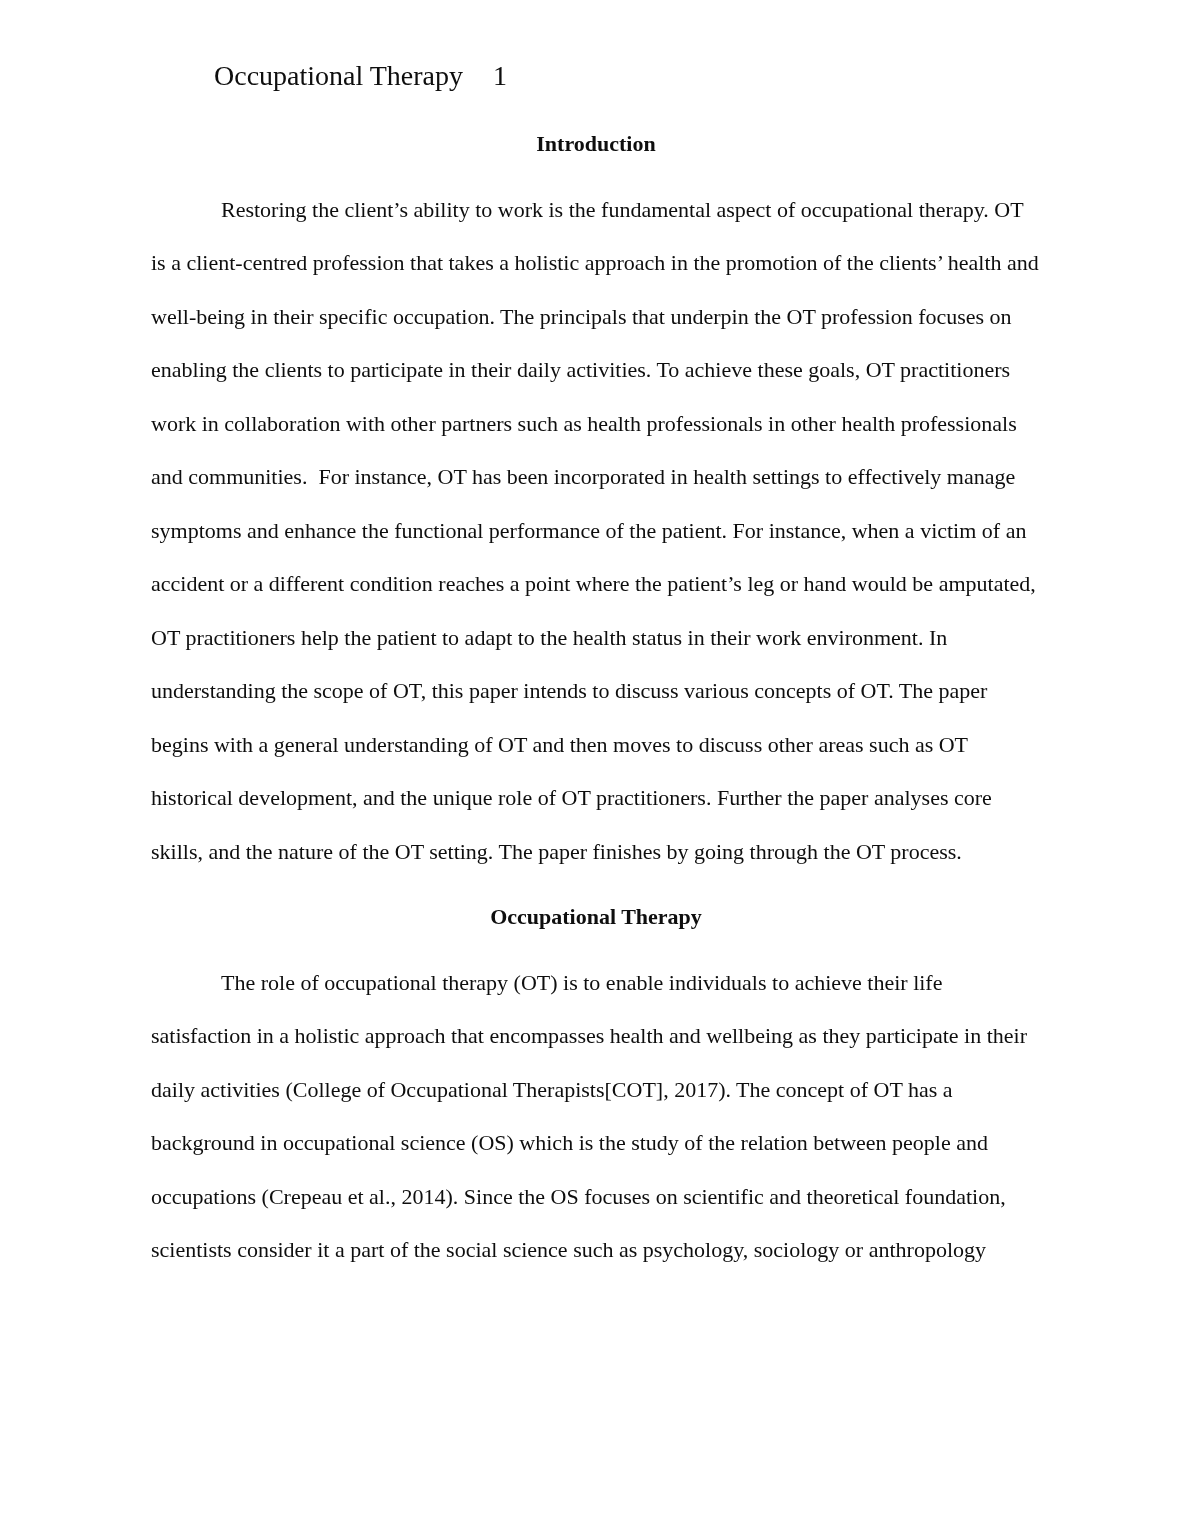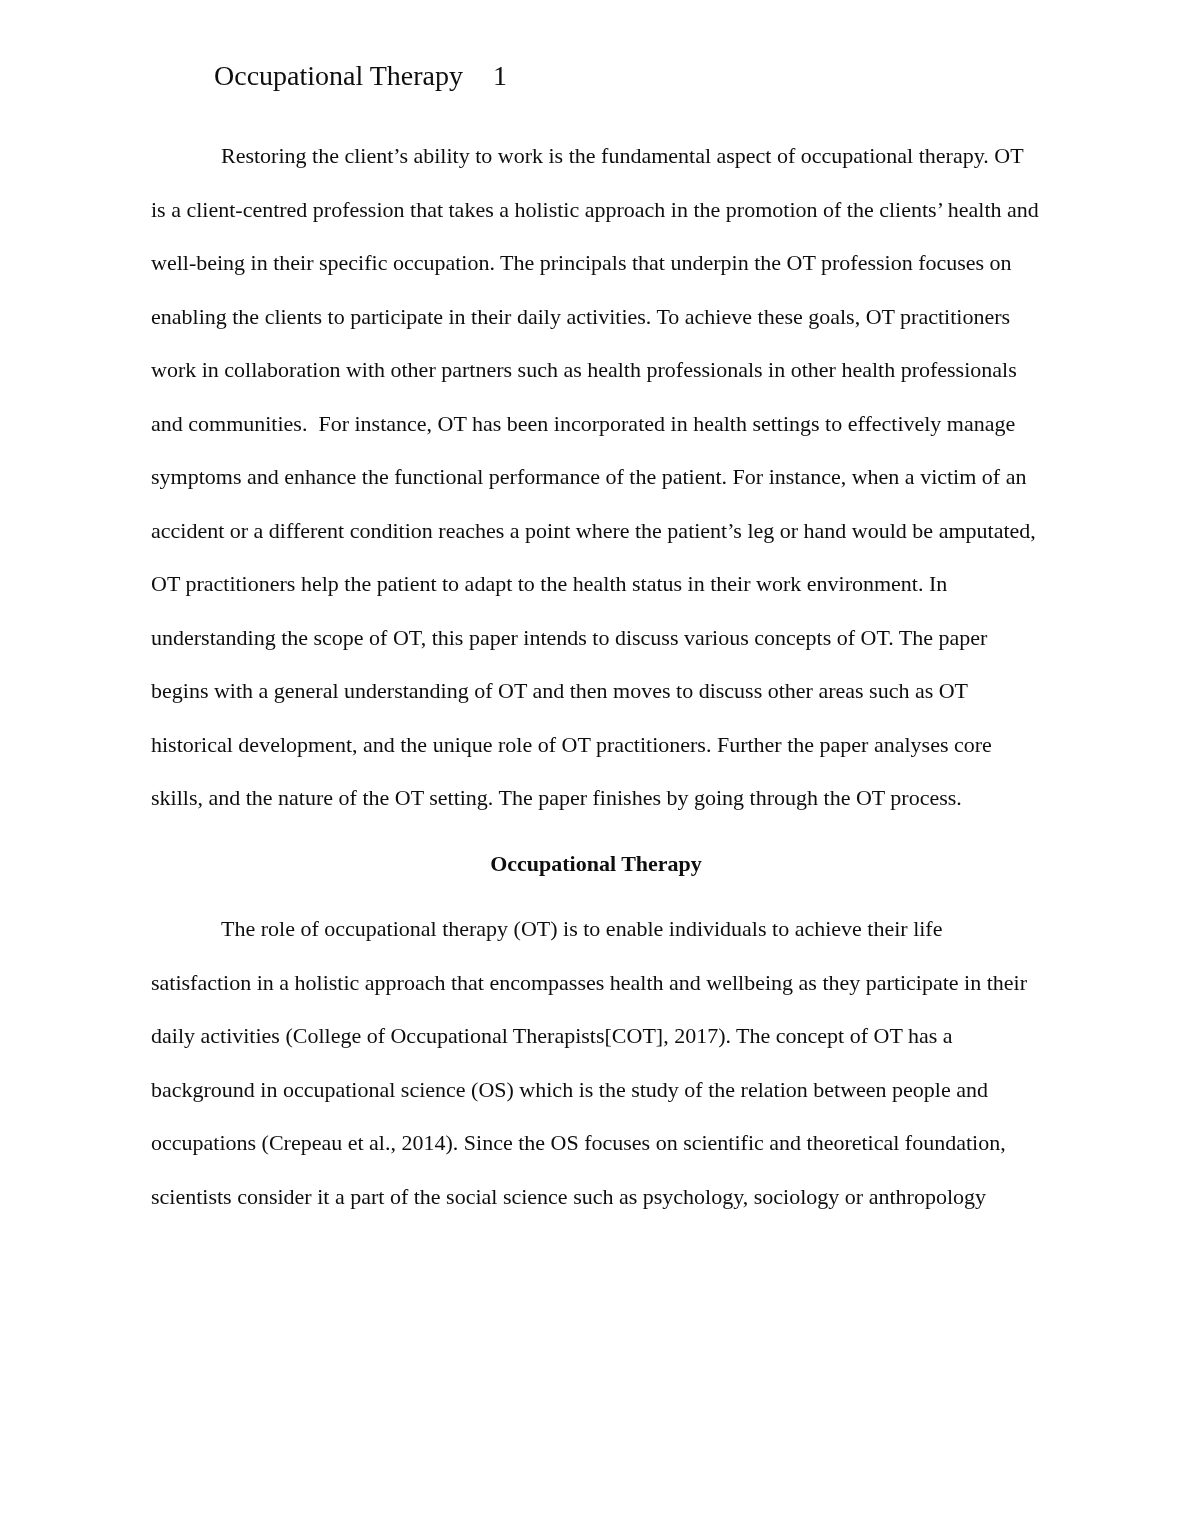--- a/index.html
+++ b/index.html
@@ -52,18 +52,19 @@
 </head>
 <body>
 
 <div class="page">
 
   <div class="running-header">
     <span>Occupational Therapy</span><span class="pagenum">1</span>
   </div>
 
   <div class="content">
+    <h1 class="heading">Introduction</h1>
     <p class="para">Restoring the client’s ability to work is the fundamental aspect of occupational therapy. OT is a client-centred profession that takes a holistic approach in the promotion of the clients’ health and well-being in their specific occupation. The principals that underpin the OT profession focuses on enabling the clients to participate in their daily activities. To achieve these goals, OT practitioners work in collaboration with other partners such as health professionals in other health professionals and communities.  For instance, OT has been incorporated in health settings to effectively manage symptoms and enhance the functional performance of the patient. For instance, when a victim of an accident or a different condition reaches a point where the patient’s leg or hand would be amputated, OT practitioners help the patient to adapt to the health status in their work environment. In understanding the scope of OT, this paper intends to discuss various concepts of OT. The paper begins with a general understanding of OT and then moves to discuss other areas such as OT historical development, and the unique role of OT practitioners. Further the paper analyses core skills, and the nature of the OT setting. The paper finishes by going through the OT process.</p>
     <h1 class="heading">Occupational Therapy</h1>
     <p class="para">The role of occupational therapy (OT) is to enable individuals to achieve their life satisfaction in a holistic approach that encompasses health and wellbeing as they participate in their daily activities (College of Occupational Therapists[COT], 2017). The concept of OT has a background in occupational science (OS) which is the study of the relation between people and occupations (Crepeau et al., 2014). Since the OS focuses on scientific and theoretical foundation, scientists consider it a part of the social science such as psychology, sociology or anthropology</p>
   </div>
 
 </div>
 
 </body></html>

